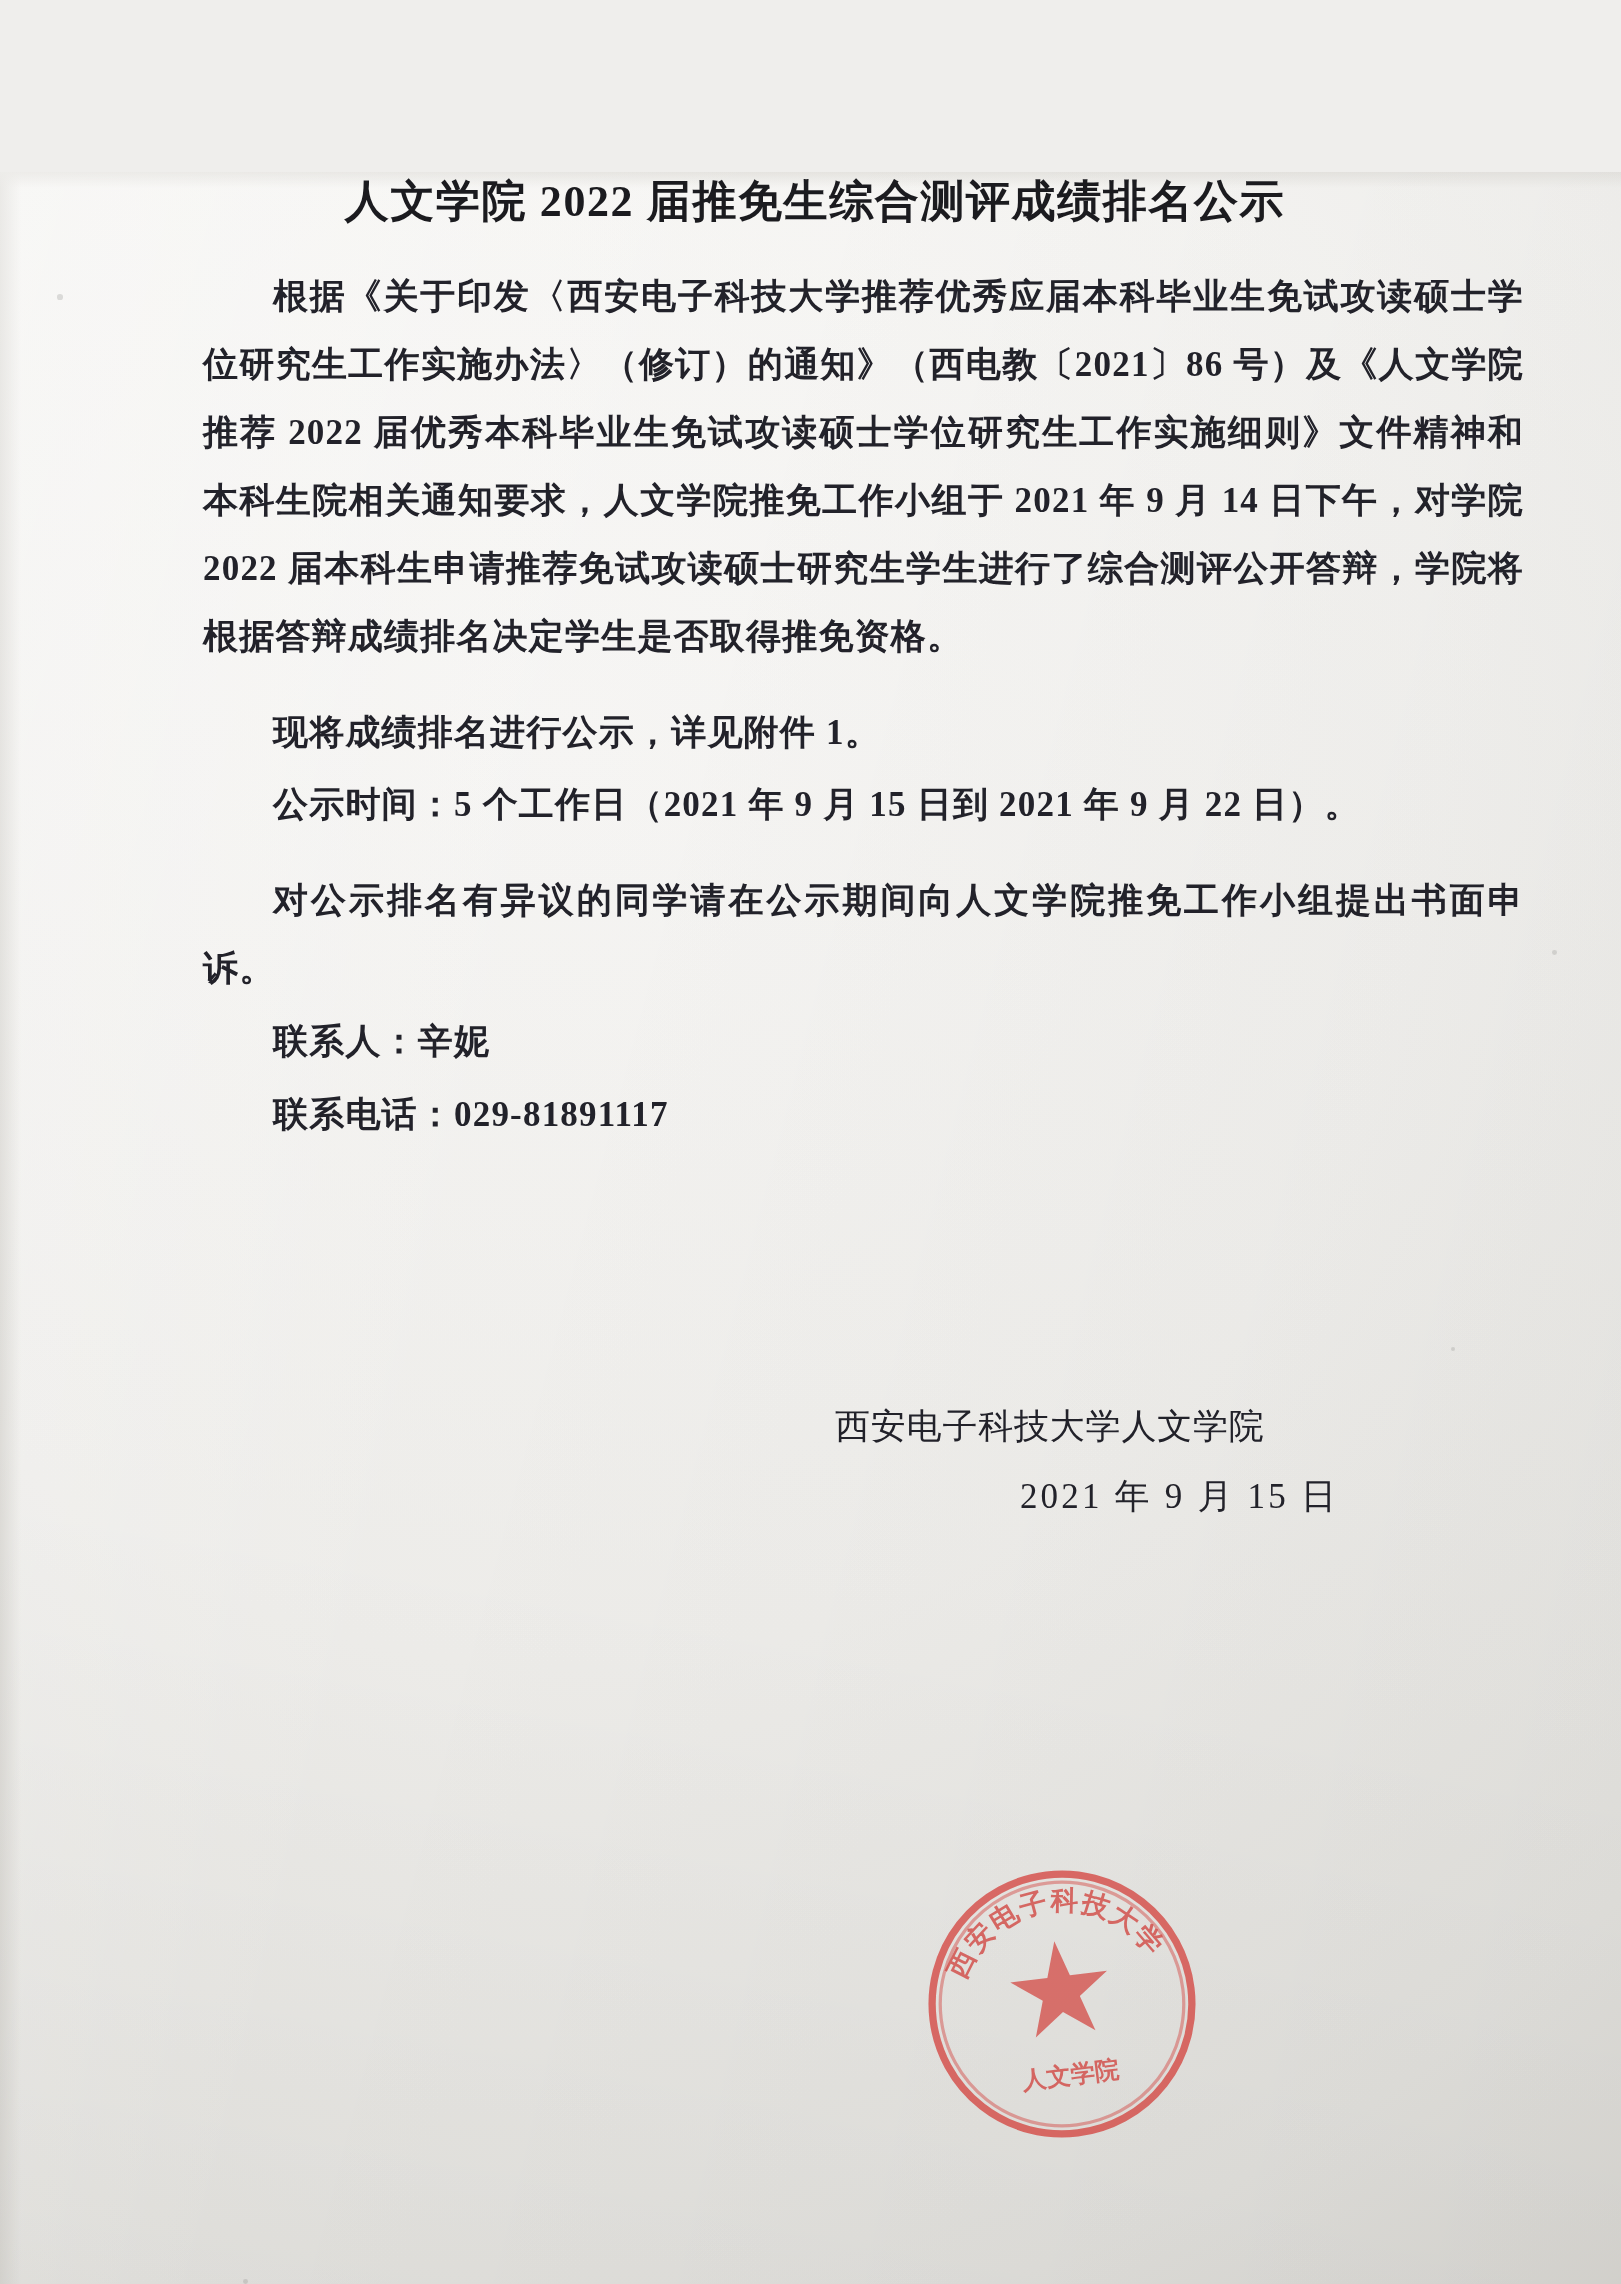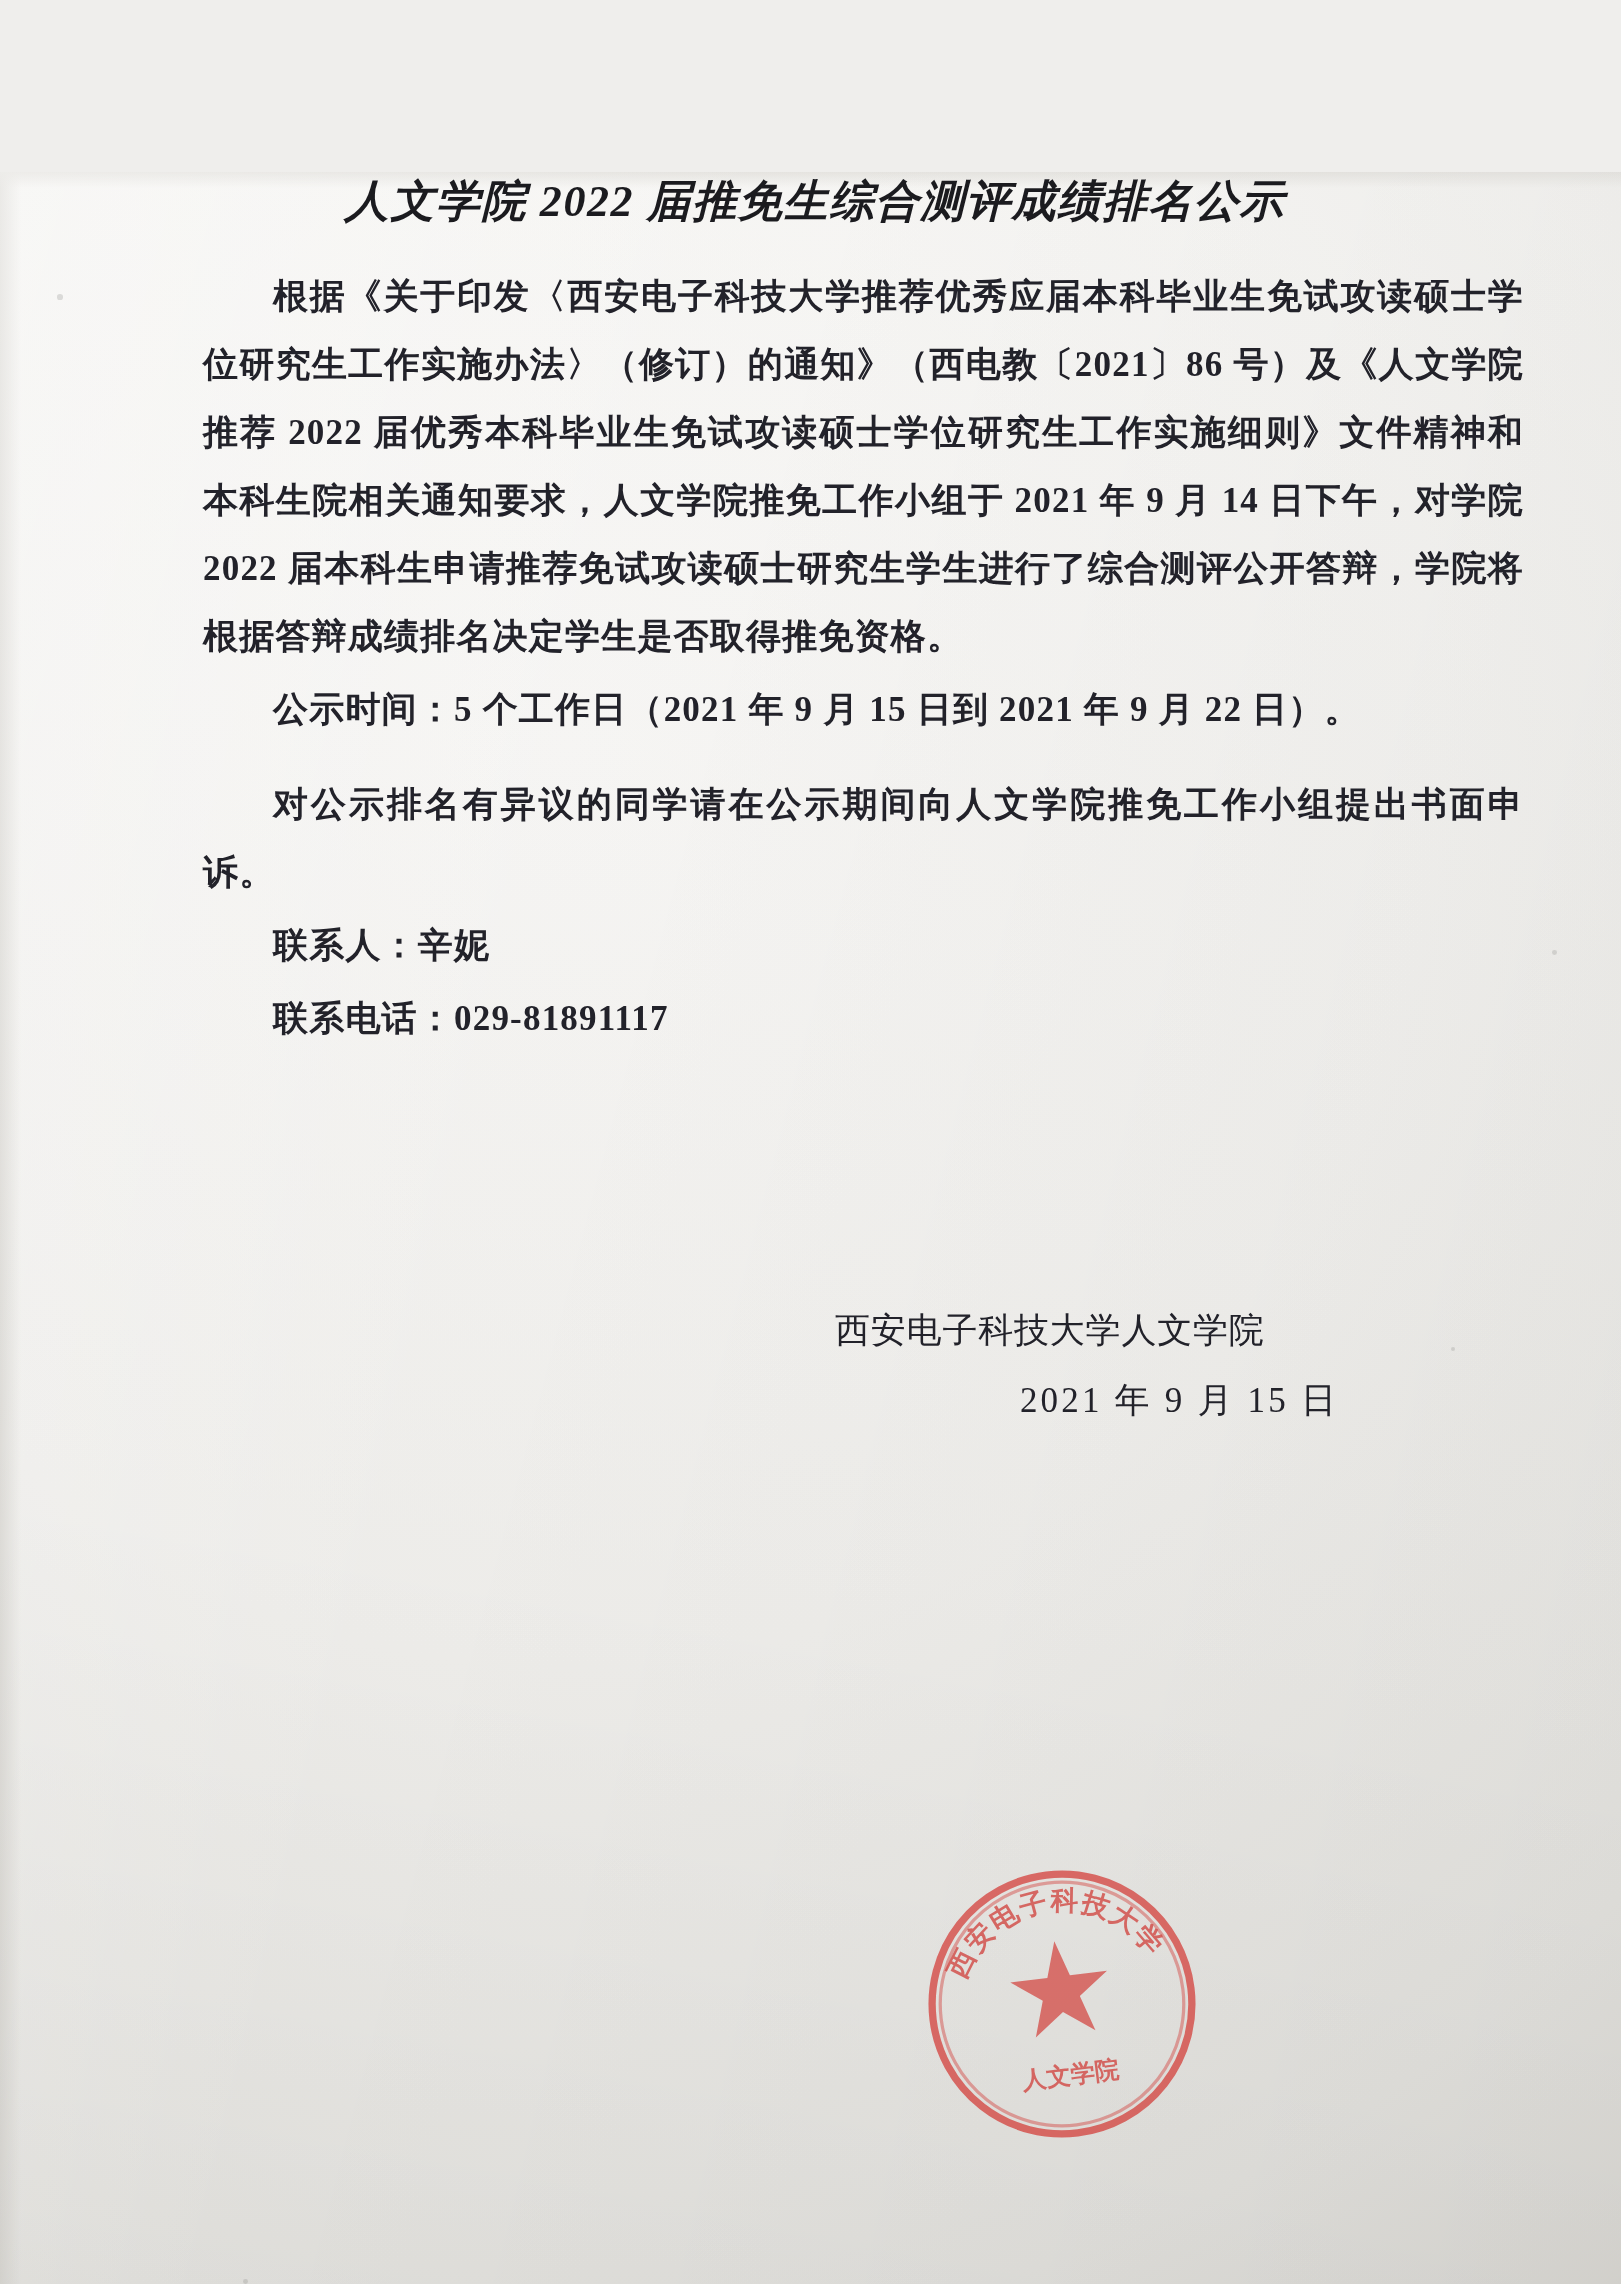--- a/index.html
+++ b/index.html
@@ -50,21 +50,20 @@
   }
 
   .doc-title {
     margin: 172px 0 0 0;
     text-align: center;
     font-size: 44px;
     font-weight: bold;
     letter-spacing: 1.6px;
     color: #1b1b1f;
     padding-right: 97px;
-    font-style: italic;
   }
 
   .salutation {
     margin: 71px 0 0 -45px;
     font-size: 35px;
     color: #22222a;
     letter-spacing: 0.8px;
   }
 
   .para {
@@ -160,20 +159,21 @@
   <div class="speck" style="left:1451px; top:1175px; width:4px; height:4px;"></div>
   <div class="speck" style="left:243px; top:2107px; width:4.9px; height:4.9px;"></div>
 
   <div class="content">
 
     <h1 class="doc-title">人文学院 2022 届推免生综合测评成绩排名公示</h1>
 
 
     <p class="para indent body-main">根据《关于印发〈西安电子科技大学推荐优秀应届本科毕业生免试攻读硕士学位研究生工作实施办法〉（修订）的通知》（西电教〔2021〕86 号）及《人文学院推荐 2022 届优秀本科毕业生免试攻读硕士学位研究生工作实施细则》文件精神和本科生院相关通知要求，人文学院推免工作小组于 2021 年 9 月 14 日下午，对学院 2022 届本科生申请推荐免试攻读硕士研究生学生进行了综合测评公开答辩，学院将根据答辩成绩排名决定学生是否取得推免资格。</p>
 
+    <p class="para indent">现将成绩排名进行公示，详见附件 1。</p>
 
     <p class="para indent tight">公示时间：5 个工作日（2021 年 9 月 15 日到 2021 年 9 月 22 日）。</p>
 
     <p class="para indent">对公示排名有异议的同学请在公示期间向人文学院推免工作小组提出书面申诉。</p>
 
 
     <p class="para indent tight">联系人：辛妮</p>
 
     <p class="para indent tight">联系电话：029-81891117</p>
 

